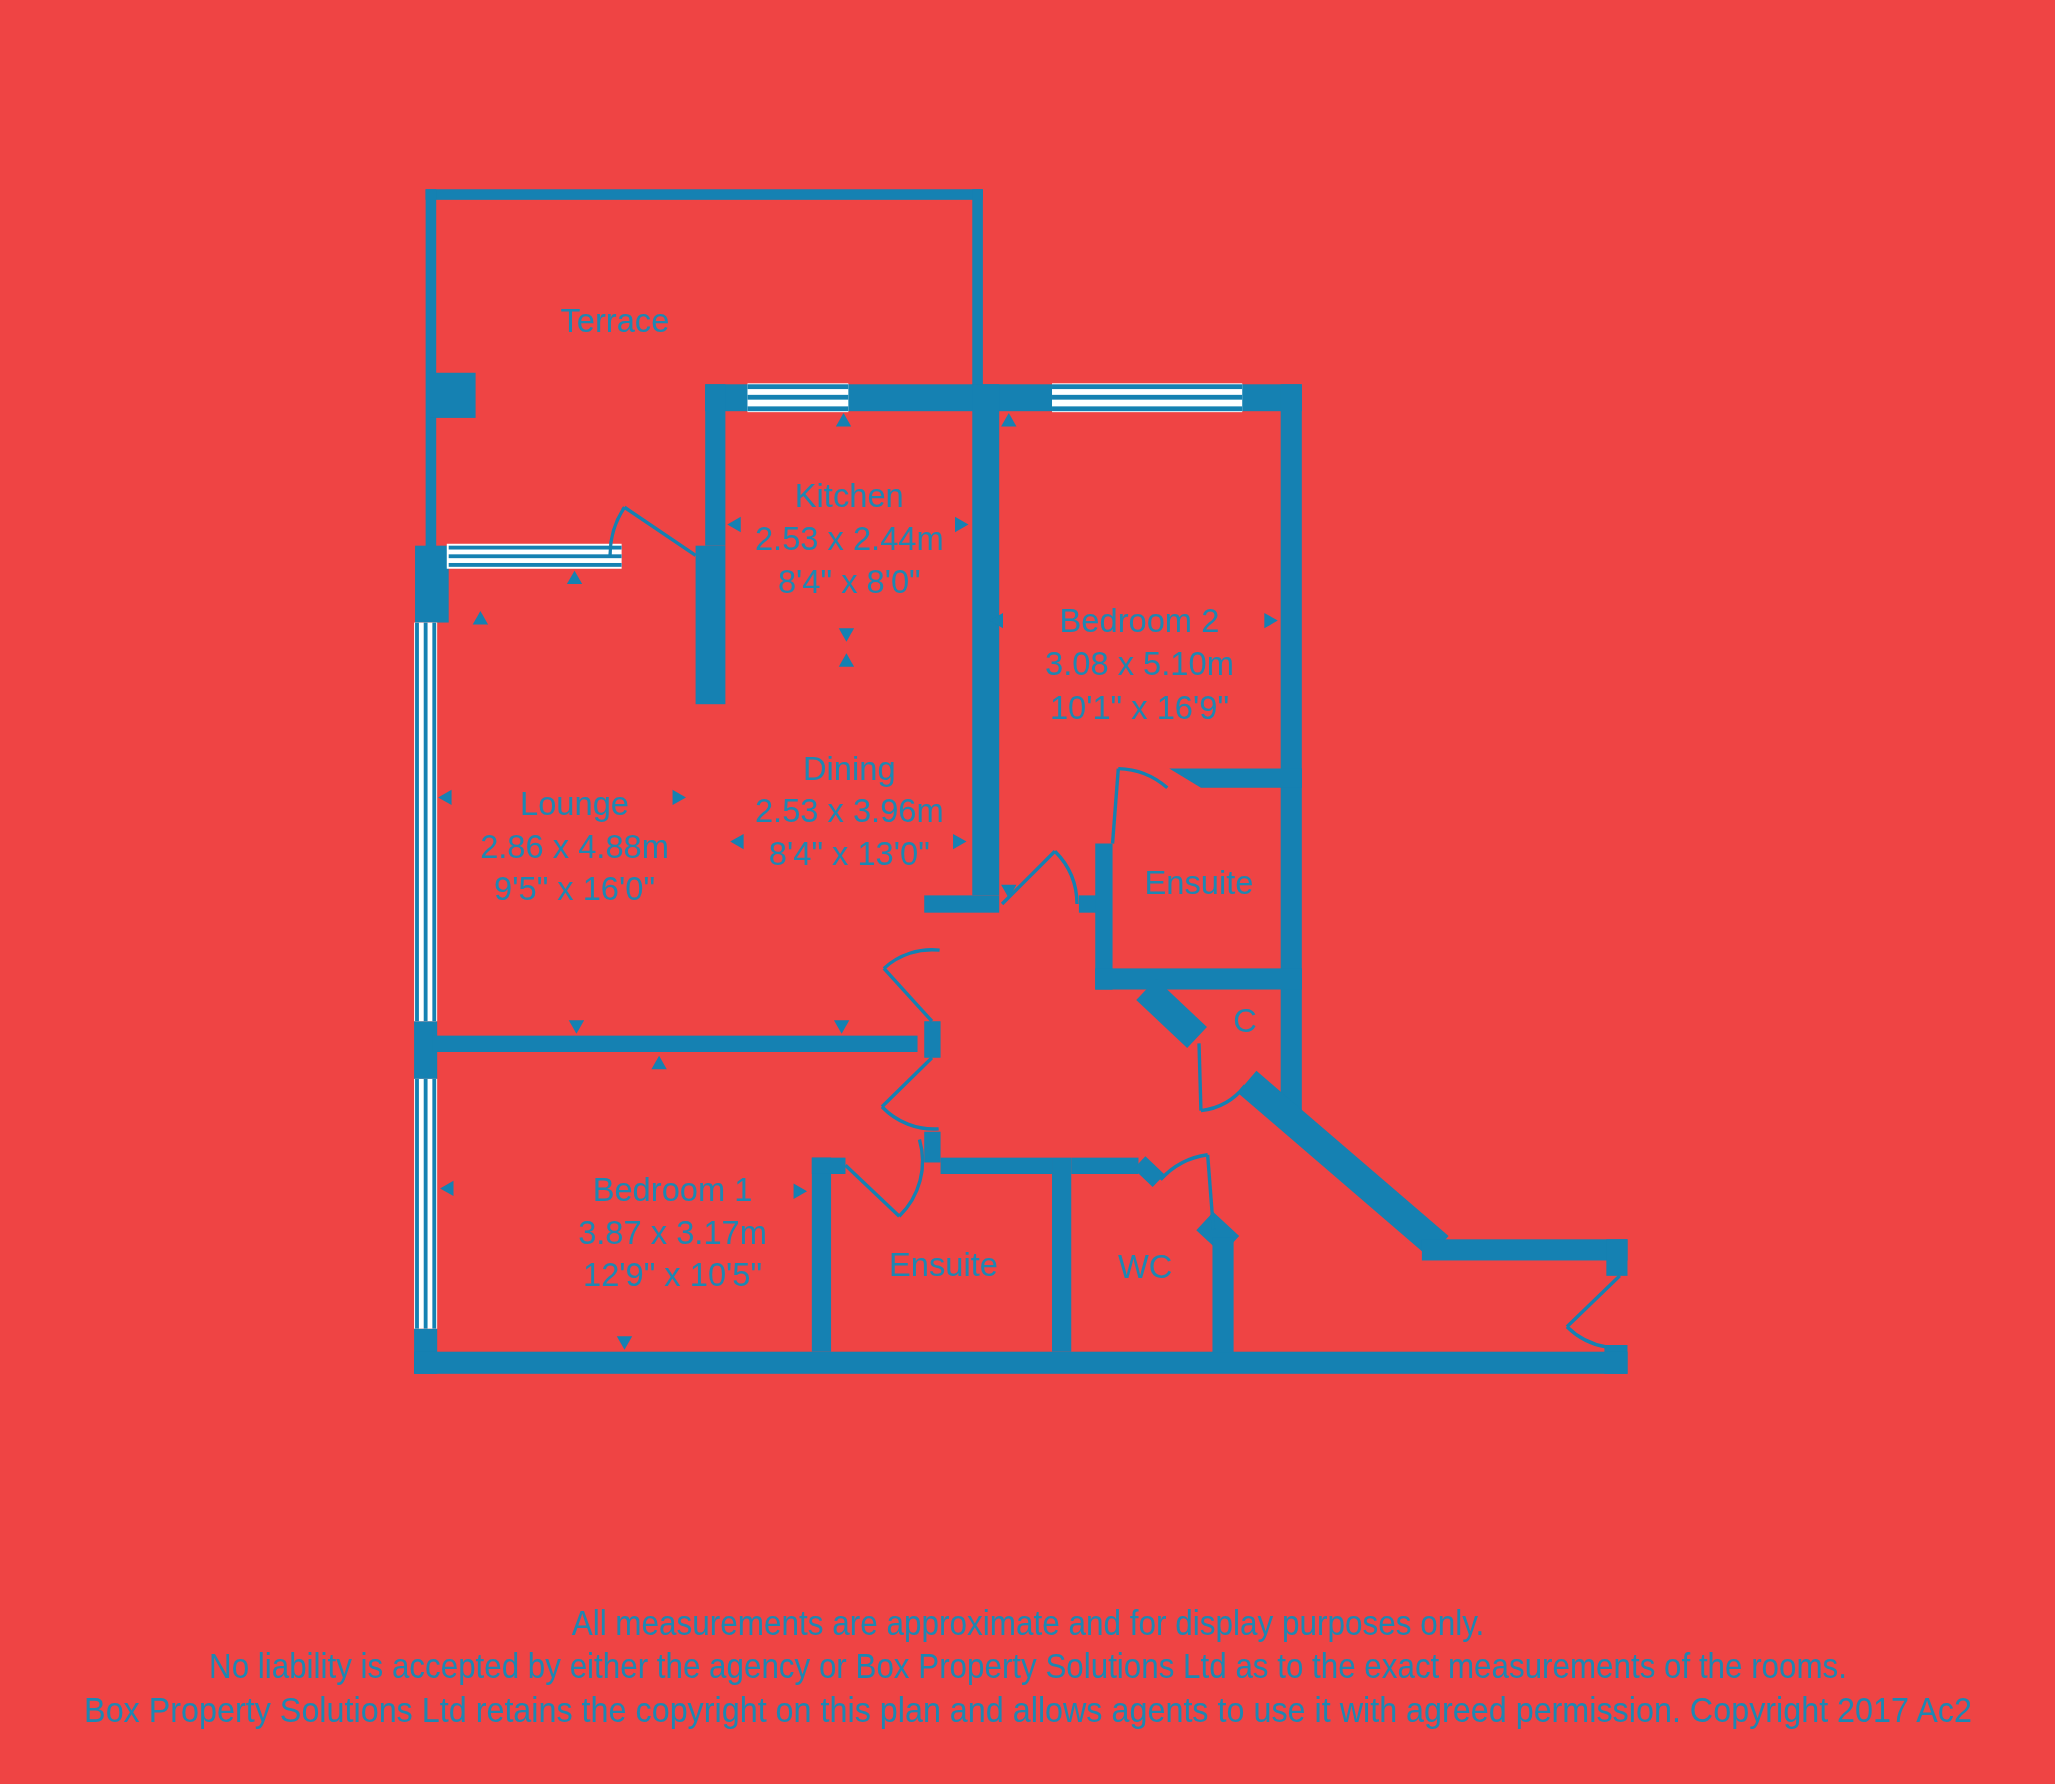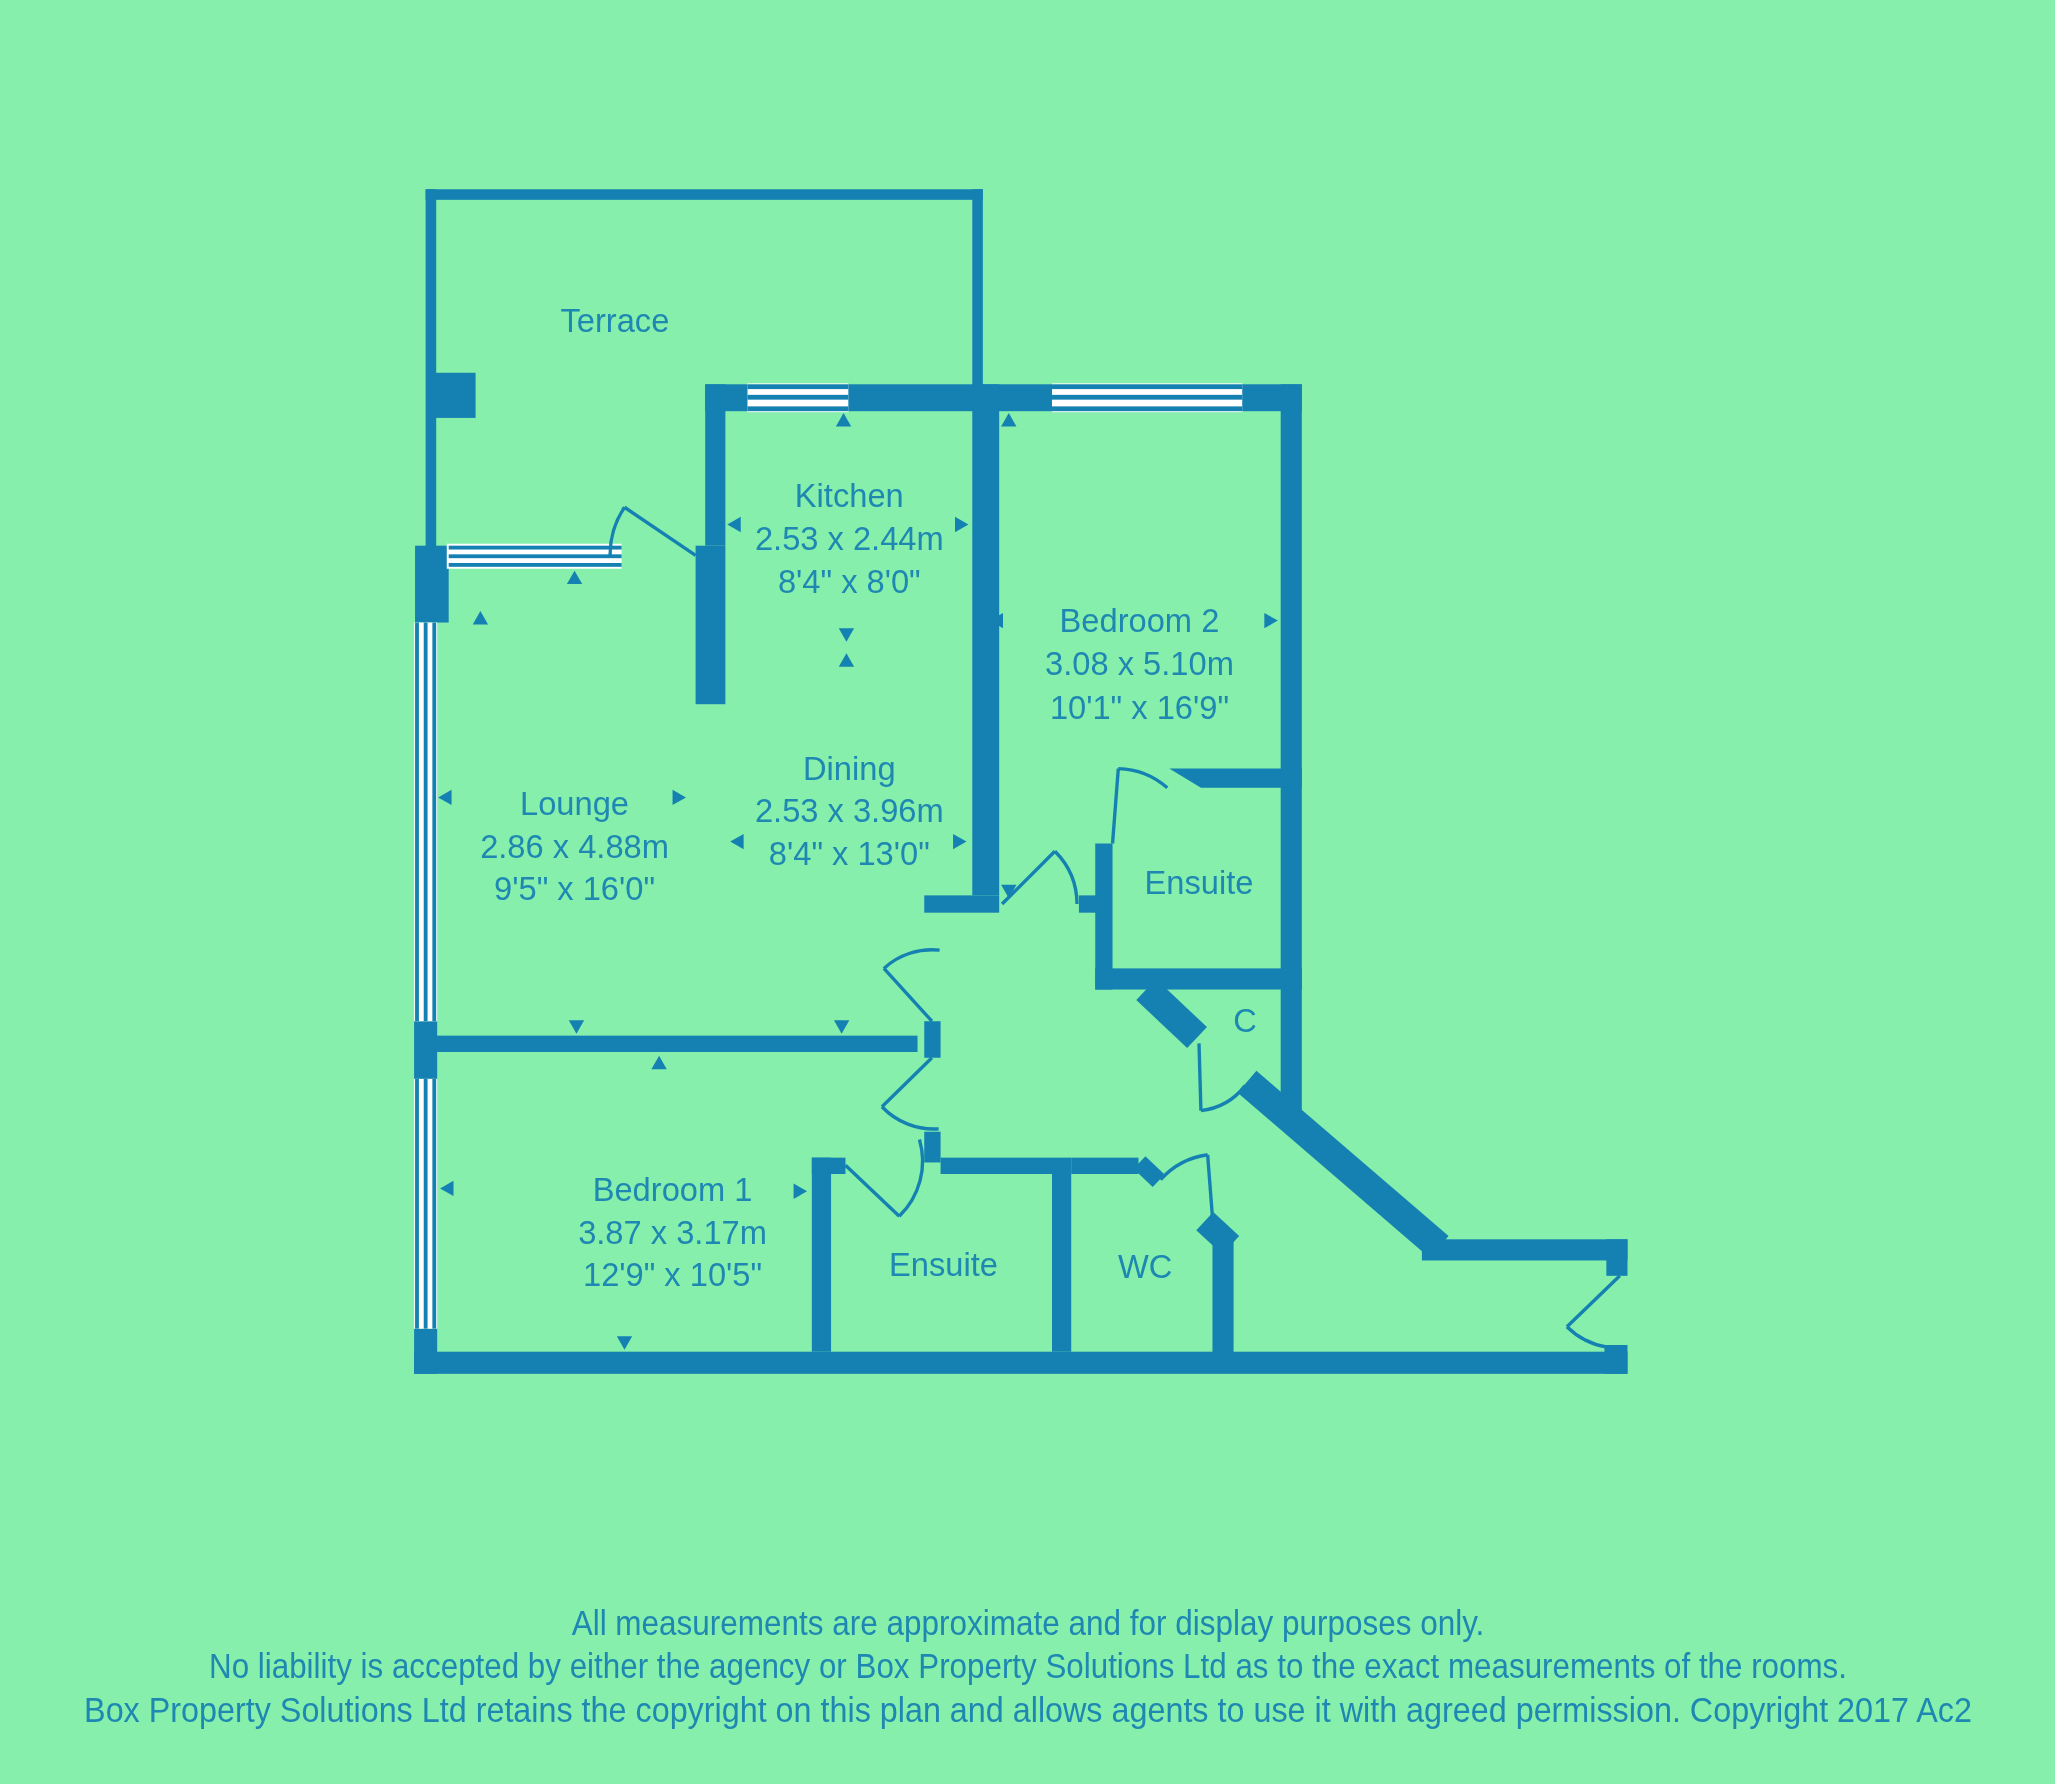--- a/index.html
+++ b/index.html
@@ -1,20 +1,20 @@
 <!DOCTYPE html>
 <html style="--wall-color: #1581b2; --text-color: #1e87b2;"><head>
 <meta charset="utf-8">
 <style>
   :root{
     --wall-color:#1581b2;
     --text-color:#1e87b2;
   }
   html,body{margin:0;padding:0;background:#ffffff;}
-  .page{width:2056px;height:1785px;position:relative;background:#86efac;}
+  .page{width:2056px;height:1785px;position:relative;background:#ef4444;}
   .wall{fill:var(--wall-color);}
   .win{fill:var(--wall-color);}
   .winbg{fill:#ffffff;}
   .thin{stroke:var(--wall-color);stroke-width:3.5;fill:none;}
   .diag{stroke:var(--wall-color);fill:none;}
   .arrow{fill:var(--wall-color);}
   text.room-label{fill:var(--text-color);font-family:"Liberation Sans",sans-serif;font-size:34px;text-anchor:middle;}
   text.room-dim{fill:var(--text-color);font-family:"Liberation Sans",sans-serif;font-size:34px;text-anchor:middle;}
   text.disclaimer{fill:var(--text-color);font-family:"Liberation Sans",sans-serif;font-size:36px;text-anchor:middle;}
 </style>

